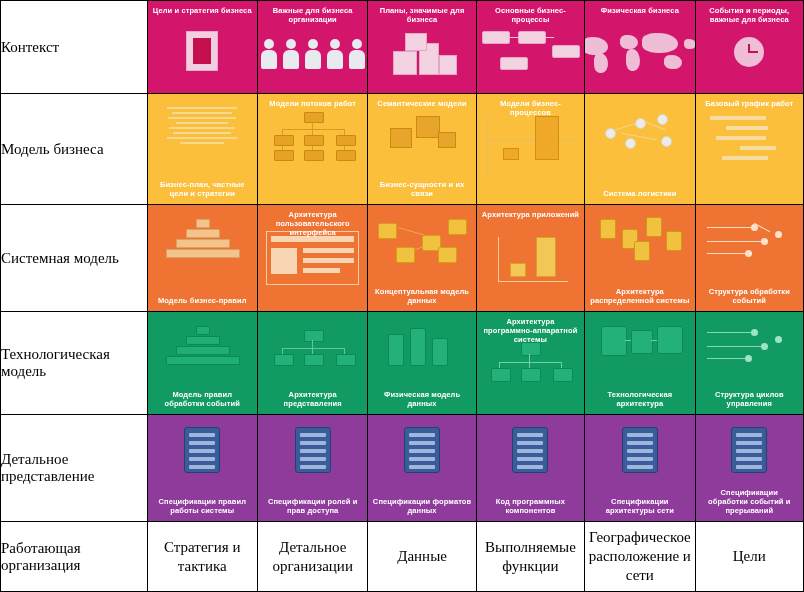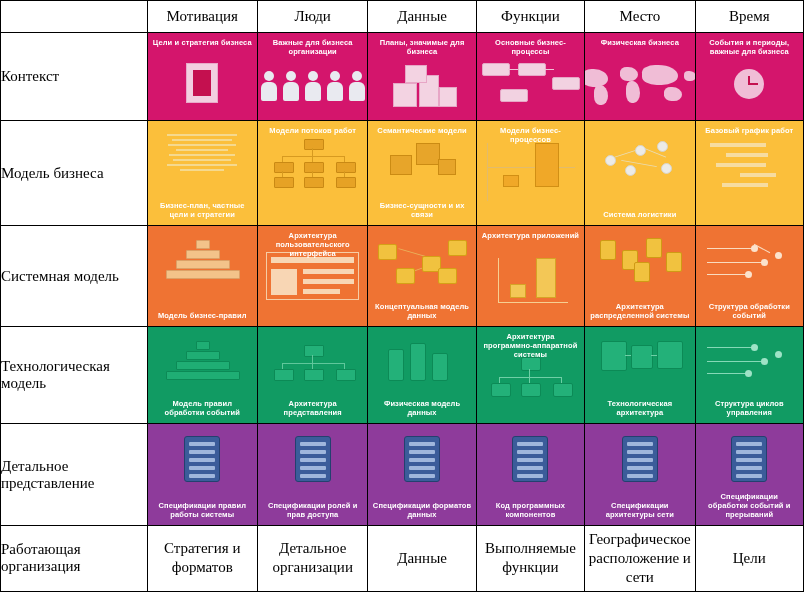--- a/index.html
+++ b/index.html
@@ -449,29 +449,20 @@
   <colgroup>
     <col style="width:146px">
     <col style="width:110px">
     <col style="width:110px">
     <col style="width:108px">
     <col style="width:108px">
     <col style="width:110px">
     <col style="width:108px">
   </colgroup>
   <tbody>
-        <tr>
-    <th class="corner"></th>
-    <th class="colhead">Мотивация</th>
-    <th class="colhead">Люди</th>
-    <th class="colhead">Данные</th>
-    <th class="colhead">Функции</th>
-    <th class="colhead">Место</th>
-    <th class="colhead">Время</th>
-  </tr>
 
   <tr style="height:80px">
     <td class="rowhead">Контекст</td>
 
     <td class="cell r-context">
       <div class="cellinner">
         <div class="art">
           <div class="doc-icon">
                   <div class="doc-num">?</div>
                 </div>
@@ -961,21 +952,21 @@
           </div>
         </div>
         <div class="caption cap-bottom cap-on-dark">Спецификации обработки событий и прерываний</div>
       </div>
     </td>
   </tr>
 
   <tr style="height:60px">
     <td class="rowhead">Работающая организация</td>
     <td class="r-plain">
-      <div class="plaintext">Стратегия и форматов</div>
+      <div class="plaintext">Стратегия и тактика</div>
     </td>
     <td class="r-plain">
       <div class="plaintext">Детальное организации</div>
     </td>
     <td class="r-plain">
       <div class="plaintext">Данные</div>
     </td>
     <td class="r-plain">
       <div class="plaintext">Выполняемые функции</div>
     </td>

